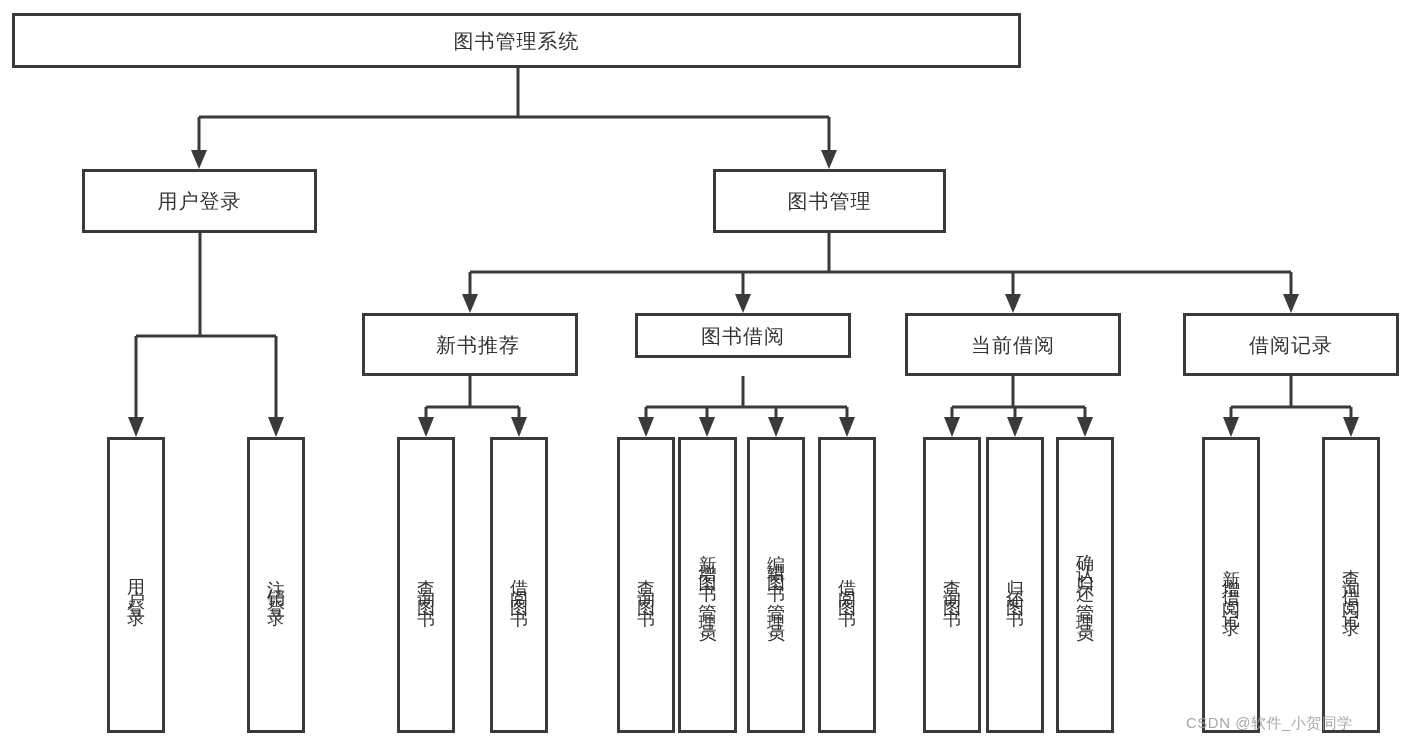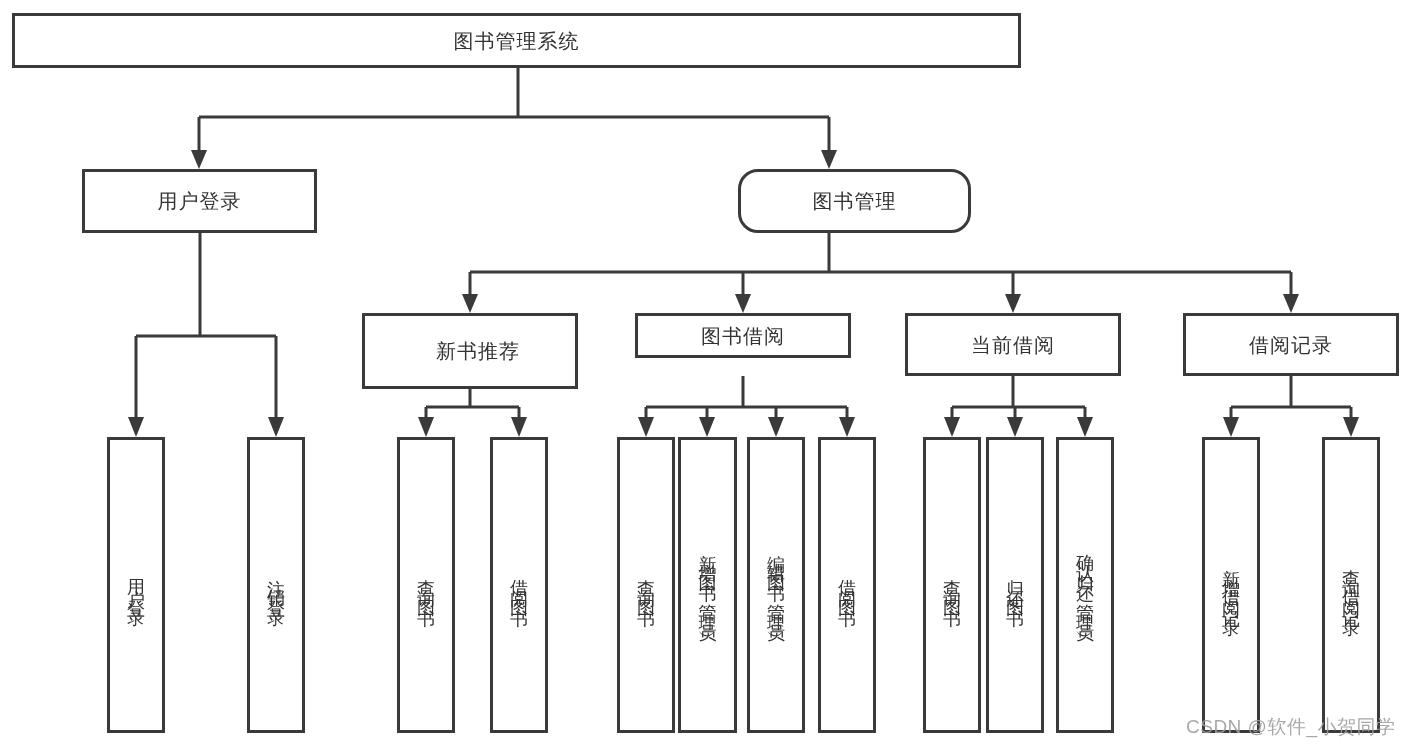--- a/index.html
+++ b/index.html
@@ -44,21 +44,21 @@
     writing-mode: vertical-rl;
     text-orientation: mixed;
     letter-spacing: 10px;
     line-height: 1;
     white-space: nowrap;
   }
   .watermark {
     position: absolute;
     left: 1186px;
     top: 714px;
-    font-size: 19px;
+    font-size: 15px;
     color: rgba(158, 158, 162, 0.9);
     white-space: nowrap;
     z-index: 3;
     letter-spacing: 0.5px;
   }
   svg .wire {
     stroke: #3a3a3a;
     stroke-width: 3;
     fill: none;
   }
@@ -127,25 +127,25 @@
     <polygon class="head" points="1343,417 1359,417 1351,437"></polygon>
   </svg>
 
   <div class="node" style="left:12px; top:13px; width:1009px; height:55px;">
     <span>图书管理系统</span>
   </div>
 
   <div class="node" style="left:82px; top:169px; width:235px; height:64px;">
     <span>用户登录</span>
   </div>
-  <div class="node" style="left:738px; top:169px; width:233px; height:64px;border-radius:20px;">
+  <div class="node" style="left:713px; top:169px; width:233px; height:64px;">
     <span>图书管理</span>
   </div>
 
-  <div class="node" style="left:362px; top:313px; width:216px; height:76px;padding-left:16px;">
+  <div class="node" style="left:362px; top:313px; width:216px; height:63px;padding-left:16px;">
     <span>新书推荐</span>
   </div>
   <div class="node" style="left:635px; top:313px; width:216px; height:45px;">
     <span>图书借阅</span>
   </div>
   <div class="node" style="left:1183px; top:313px; width:216px; height:63px;">
     <span>借阅记录</span>
   </div>
   <div class="node" style="left:905px; top:313px; width:216px; height:63px;">
     <span>当前借阅</span>

